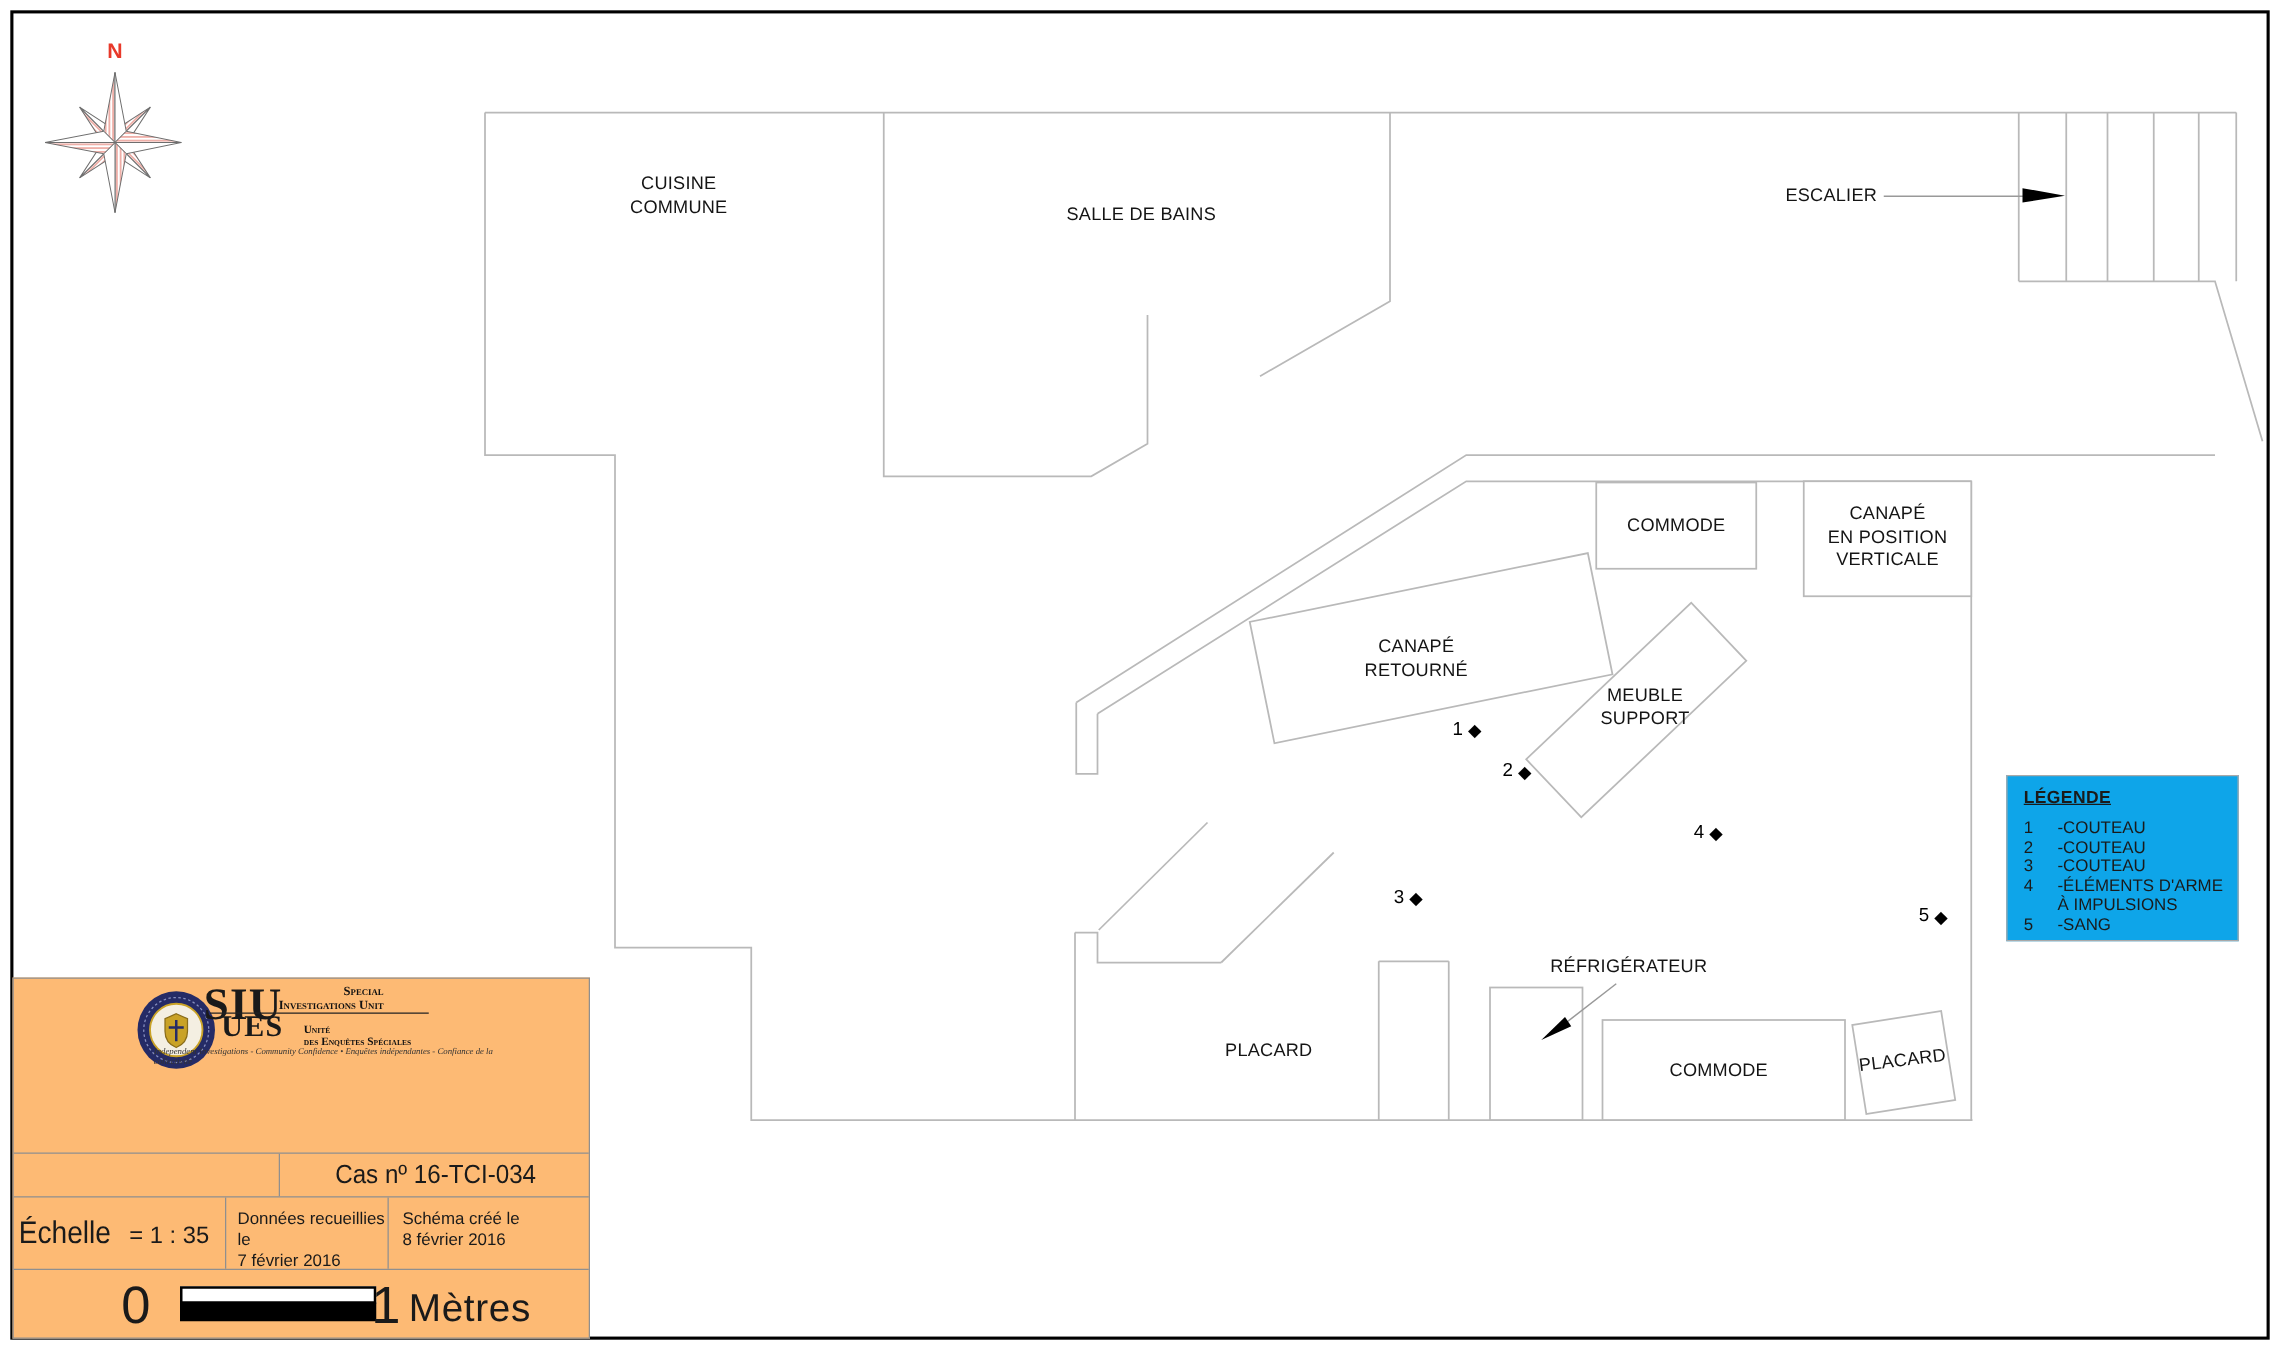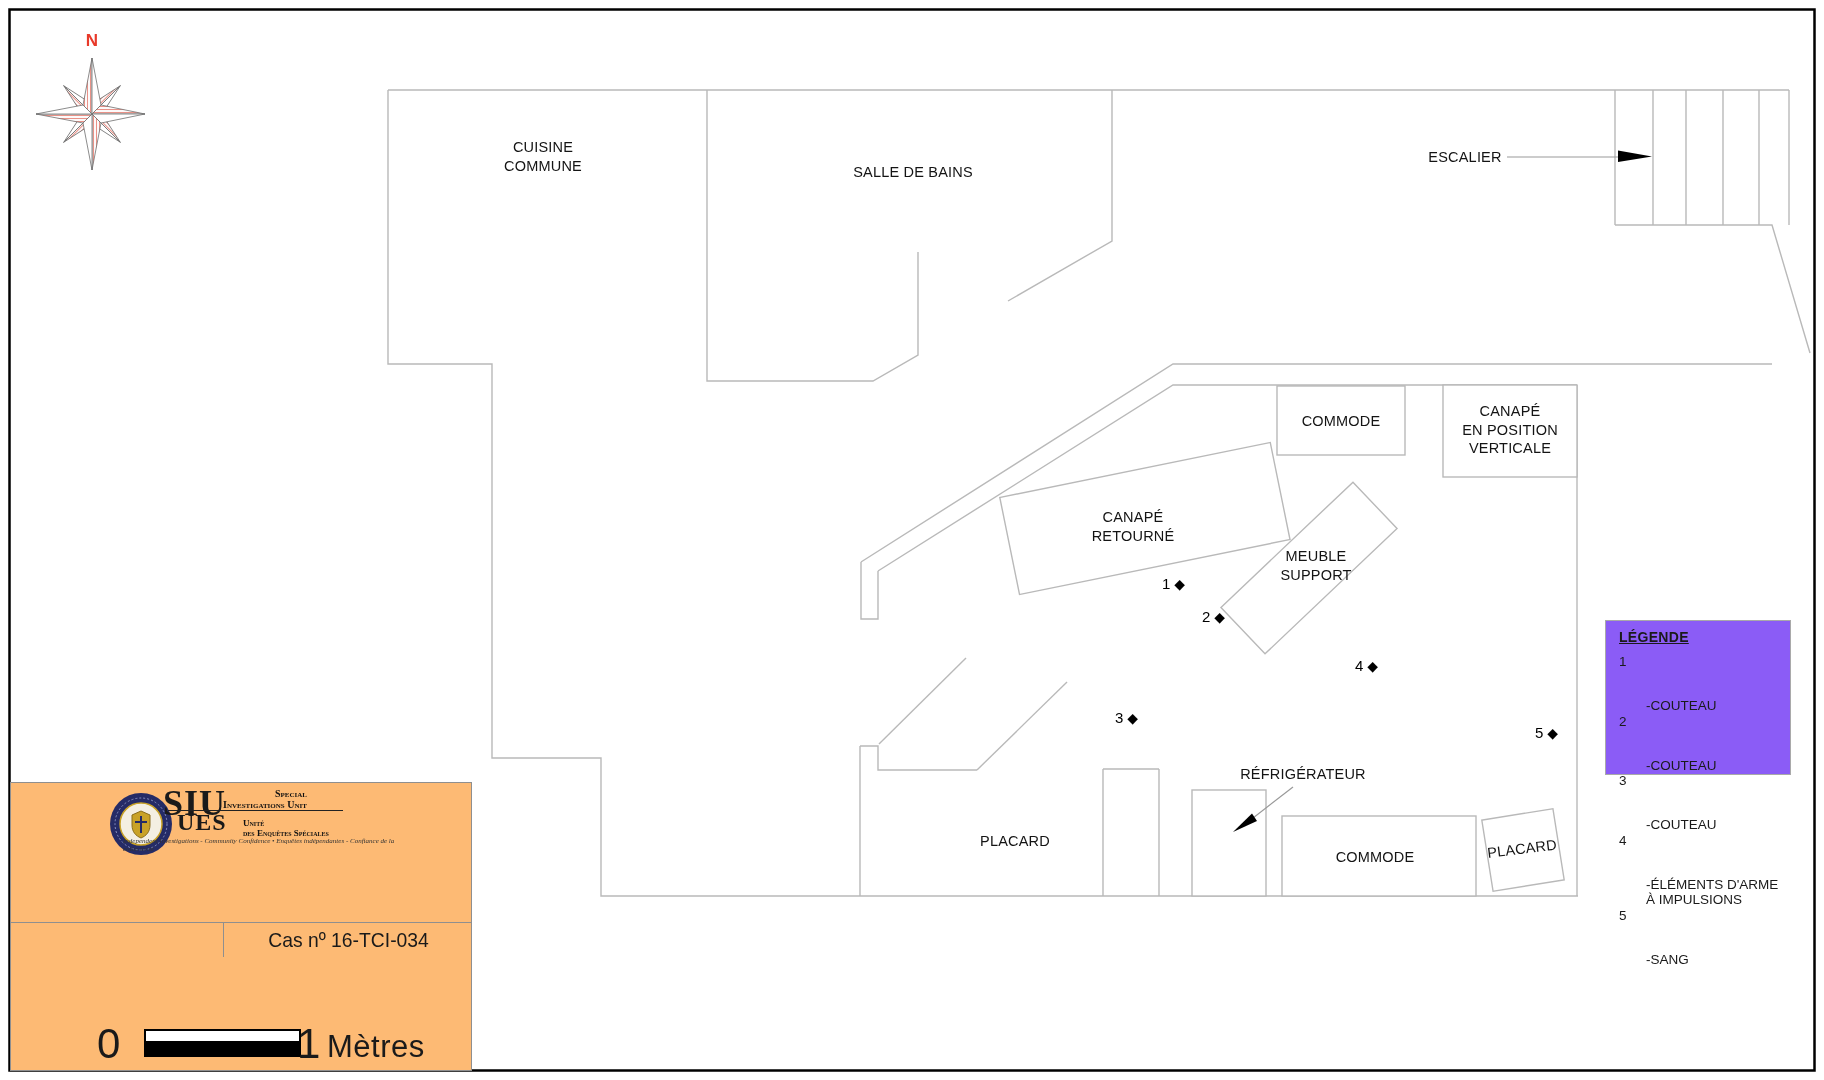--- a/index.html
+++ b/index.html
@@ -5,26 +5,26 @@
   html,body{margin:0;padding:0;background:#fff;}
   #stage{position:relative;width:1824px;height:1080px;background:#fff;overflow:hidden;
          font-family:"Liberation Sans",sans-serif;color:#1a1a1a;}
   #plan-svg{position:absolute;left:0;top:0;}
   .lbl{position:absolute;transform:translate(-50%,-50%);white-space:pre-line;text-align:center;
        font-size:14.5px;line-height:1.28;color:#141414;letter-spacing:.2px;}
   .marker{position:absolute;display:flex;align-items:center;gap:4px;font-size:15px;color:#000;
           height:20px;line-height:20px;}
   .marker .dia{font-size:14px;line-height:20px;}
   
-  .legend{position:absolute;left:1605px;top:620px;width:186px;height:155px;
-          border:1px solid #a9a9a9;background:#8b5cf6;box-sizing:border-box;padding:8px 0 0 13px;}
+  .legend{position:absolute;left:1605px;top:620px;width:186px;height:133px;
+          border:1px solid #a9a9a9;background:#0ea5e9;box-sizing:border-box;padding:8px 0 0 13px;}
   .legend h3{margin:0 0 9px 0;font-size:14px;font-weight:bold;text-decoration:underline;letter-spacing:.3px;}
   .legend .row{display:flex;font-size:13.5px;line-height:15.5px;}
   .legend .num{width:27px;flex:0 0 27px;}
-  .legend .txt{white-space:pre-line;margin-top:44px;}
+  .legend .txt{white-space:pre-line;}
   
   .tb{position:absolute;left:10px;top:782px;width:462px;height:289px;background:#fdba74;
       border:1px solid #8f8f8f;box-sizing:border-box;}
   .tb .row{position:absolute;left:0;width:100%;box-sizing:border-box;}
   .tb-title{top:89px;height:50px;border-top:1px solid #8f8f8f;text-align:center;
             font-size:26px;line-height:1.0;padding-top:3px;white-space:pre-line;letter-spacing:.4px;}
   .tb-case{top:139px;height:35px;border-top:1px solid #8f8f8f;}
   .tb-case .cell{position:absolute;top:0;height:100%;box-sizing:border-box;}
   .tb-case .c1{left:0;width:213px;border-right:1px solid #8f8f8f;}
   .tb-case .c2{left:213px;width:249px;text-align:center;font-size:21px;line-height:34px;
@@ -234,20 +234,30 @@
 des Enquêtes Spéciales</div>
       <div class="tag">Independent Investigations - Community Confidence • Enquêtes indépendantes - Confiance de la collectivité</div>
     </div>
 
 
     <div class="row tb-case">
       <div class="cell c1"></div>
       <div class="cell c2">Cas nº 16-TCI-034</div>
     </div>
 
+    <div class="row tb-scale">
+      <div class="cell s1">
+        <span class="big">Échelle</span>
+        <span class="small">=  1 : 35</span>
+      </div>
+      <div class="cell s2">Données recueillies le
+7 février 2016</div>
+      <div class="cell s3">Schéma créé le
+8 février 2016</div>
+    </div>
 
     <div class="row tb-bar">
       <span class="zero">0</span>
       <div class="bar">
         <div class="t"></div>
         <div class="b"></div>
       </div>
       <span class="one">1</span>
       <span class="unit">Mètres</span>
     </div>

